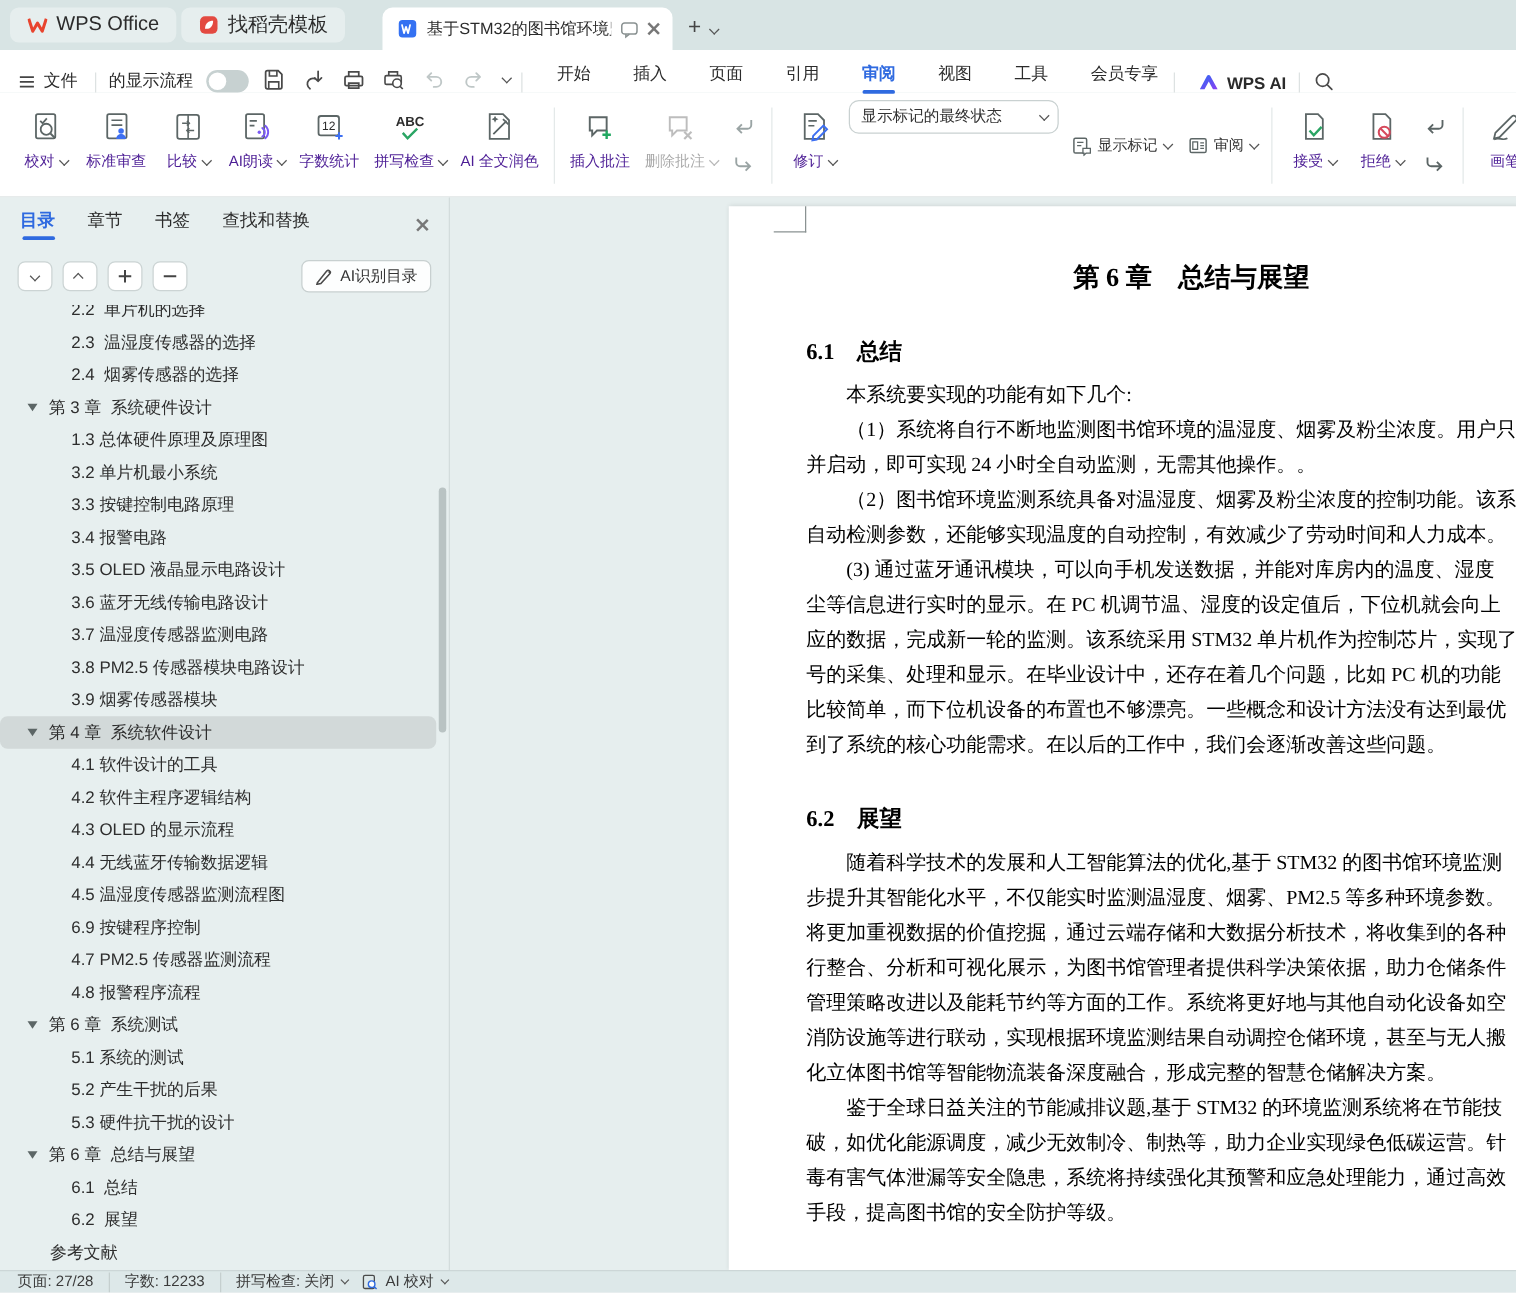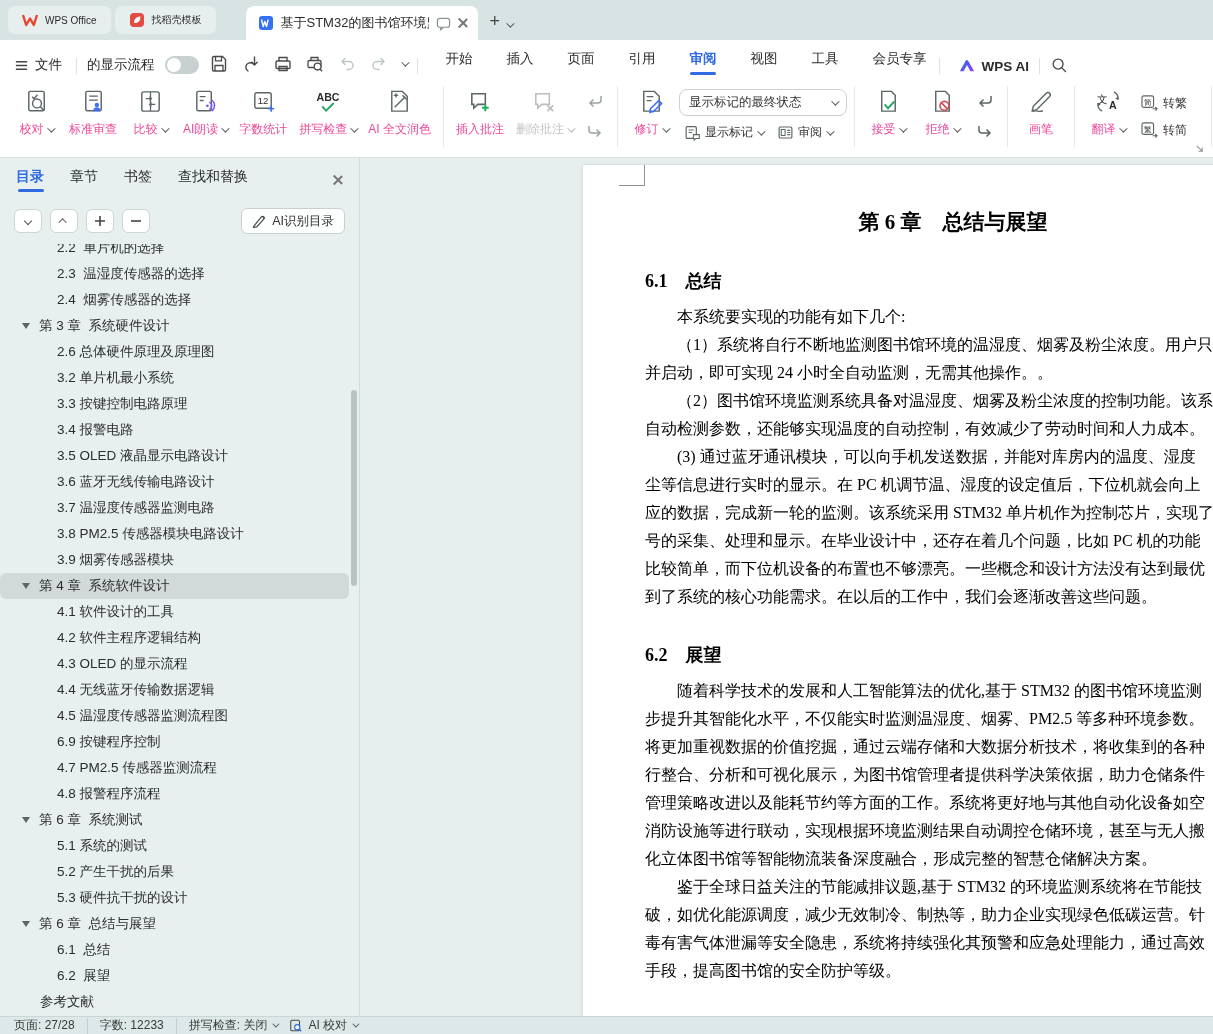--- a/index.html
+++ b/index.html
@@ -1,21 +1,21 @@
 <!DOCTYPE html>
 <html><head>
 <meta charset="utf-8">
 <style>
   * { margin:0; padding:0; box-sizing:border-box; }
   html,body { width:1213px; height:1034px; overflow:hidden; }
   body { font-family:"Liberation Sans", sans-serif; color:#2b2b2b; background:#d8e4e4; }
 
   
   .tabbar { height:40px; background:#d8e4e4; display:flex; align-items:flex-end; padding-left:8px; }
-  .tab-chip { height:28px; margin:0 4px 6px 0; background:#e6eeee; border-radius:7px; display:flex; align-items:center; padding:0 14px; font-size:10px; gap:7px; }
+  .tab-chip { height:28px; margin:0 4px 6px 0; background:#e6eeee; border-radius:7px; display:flex; align-items:center; padding:0 14px; font-size:16px; gap:7px; }
   .tab-active { height:34px; background:#fff; border-radius:8px 8px 0 0; display:flex; align-items:center; padding:0 10px 0 12px; font-size:13px; gap:7px; margin-left:26px; width:232px; }
   .tab-active .t-label { flex:1; white-space:nowrap; overflow:hidden; }
   .tlogo { width:16px; height:16px; flex:0 0 auto; }
   .newtab { font-size:18px; color:#444; margin:0 6px 10px 12px; line-height:1; }
   .tab-caret { margin-bottom:12px; }
   .caret { display:inline-block; width:6px; height:6px; border-right:1.4px solid #555; border-bottom:1.4px solid #555; transform:rotate(45deg) translateY(-2px); }
   .x-icon { position:relative; width:10px; height:10px; }
   .x-icon:before,.x-icon:after { content:""; position:absolute; left:4px; top:-1px; width:1.5px; height:12px; background:#777; }
   .x-icon:before{ transform:rotate(45deg);} .x-icon:after{ transform:rotate(-45deg);}
 
@@ -31,25 +31,25 @@
   .menu-item.active { color:#2f6ae0; font-weight:bold; }
   .menu-item.active:after { content:""; position:absolute; left:50%; transform:translateX(-50%); bottom:-1px; width:26px; height:3px; border-radius:2px; background:#2f6ae0; }
   .wpsai { display:flex; align-items:center; gap:6px; font-weight:bold; margin-left:8px; }
 
   
   .ribbon { height:84px; background:#fff; border-bottom:1px solid #dfe5e5; display:flex; align-items:stretch; padding:6px 2px 4px 6px; overflow:hidden; white-space:nowrap; }
   .rgroup { display:flex; align-items:stretch; gap:2px; padding:0 4px; }
   .rdiv { width:1px; background:#e4e9e9; margin:6px 3px; flex:0 0 auto; }
   .rbtn { display:flex; flex-direction:column; align-items:center; justify-content:flex-start; padding:4px 5px 2px; border-radius:4px; min-width:52px; }
   .rbtn .ric { height:34px; display:flex; align-items:center; justify-content:center; }
-  .rbtn .rlabel { font-size:12px; color:#ec4899; display:flex; align-items:center; gap:3px; margin-top:3px;text-align:right; }
+  .rbtn .rlabel { font-size:12px; color:#4c1d95; display:flex; align-items:center; gap:3px; margin-top:3px;text-align:right; }
   .rbtn.disabled { opacity:.42; filter:grayscale(1); }
   .smallcol { display:flex; flex-direction:column; justify-content:center; gap:6px; padding:0 2px; }
   .sbtn { width:26px; height:24px; display:flex; align-items:center; justify-content:center; border-radius:4px; }
-  .rev-col { display:flex; flex-direction:column; justify-content:center; gap:5px; }
+  .rev-col { display:flex; flex-direction:row; justify-content:center; gap:5px; }
   .dropdown { width:168px; height:27px; border:1px solid #c9d1d1; border-radius:8px; display:flex; align-items:center; padding:0 9px; font-size:12.5px; color:#333; }
   .dropdown span.lbl { flex:1; }
   .rev-row { display:flex; align-items:center; gap:4px; }
   .flatbtn { display:flex; align-items:center; gap:4px; font-size:12px; color:#333; padding:3px 5px; border-radius:4px; }
   .trans-col { display:flex; flex-direction:column; justify-content:center; gap:4px; position:relative; padding-right:12px; }
   .corner-expand { position:absolute; right:0; bottom:0; }
 
   
   .main { display:flex; height:858px; }
   .sidebar { width:360px; background:#e7efef; position:relative; flex:0 0 auto; border-right:1px solid #d3dcdc; }
@@ -507,21 +507,21 @@
           <span class="toc-label">2.3  温湿度传感器的选择</span>
         </div>
         <div class="toc-row lvl1">
           <span class="toc-label">2.4  烟雾传感器的选择</span>
         </div>
         <div class="toc-row lvl0">
           <span class="tri"></span>
           <span class="toc-label">第 3 章  系统硬件设计</span>
         </div>
         <div class="toc-row lvl1">
-          <span class="toc-label">2.6 总体硬件原理及原理图</span>
+          <span class="toc-label">1.3 总体硬件原理及原理图</span>
         </div>
         <div class="toc-row lvl1">
           <span class="toc-label">3.2 单片机最小系统</span>
         </div>
         <div class="toc-row lvl1">
           <span class="toc-label">3.3 按键控制电路原理</span>
         </div>
         <div class="toc-row lvl1">
           <span class="toc-label">3.4 报警电路</span>
         </div>

